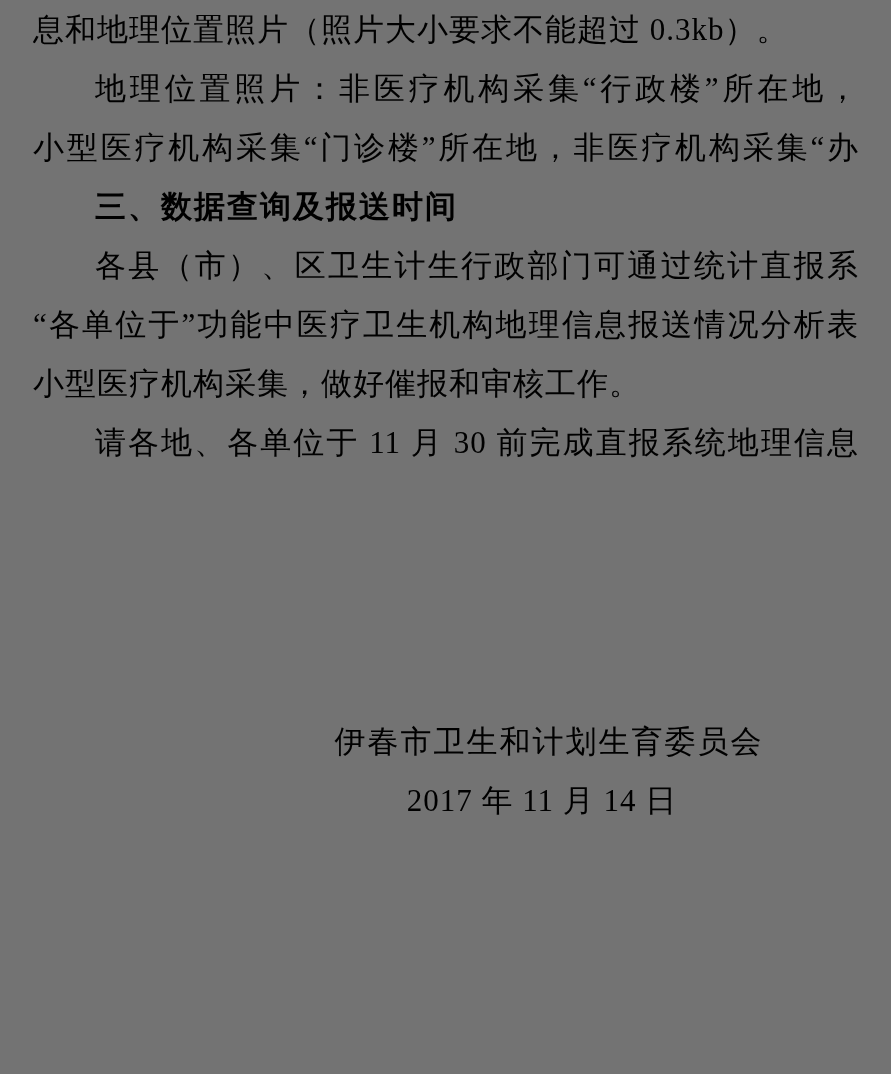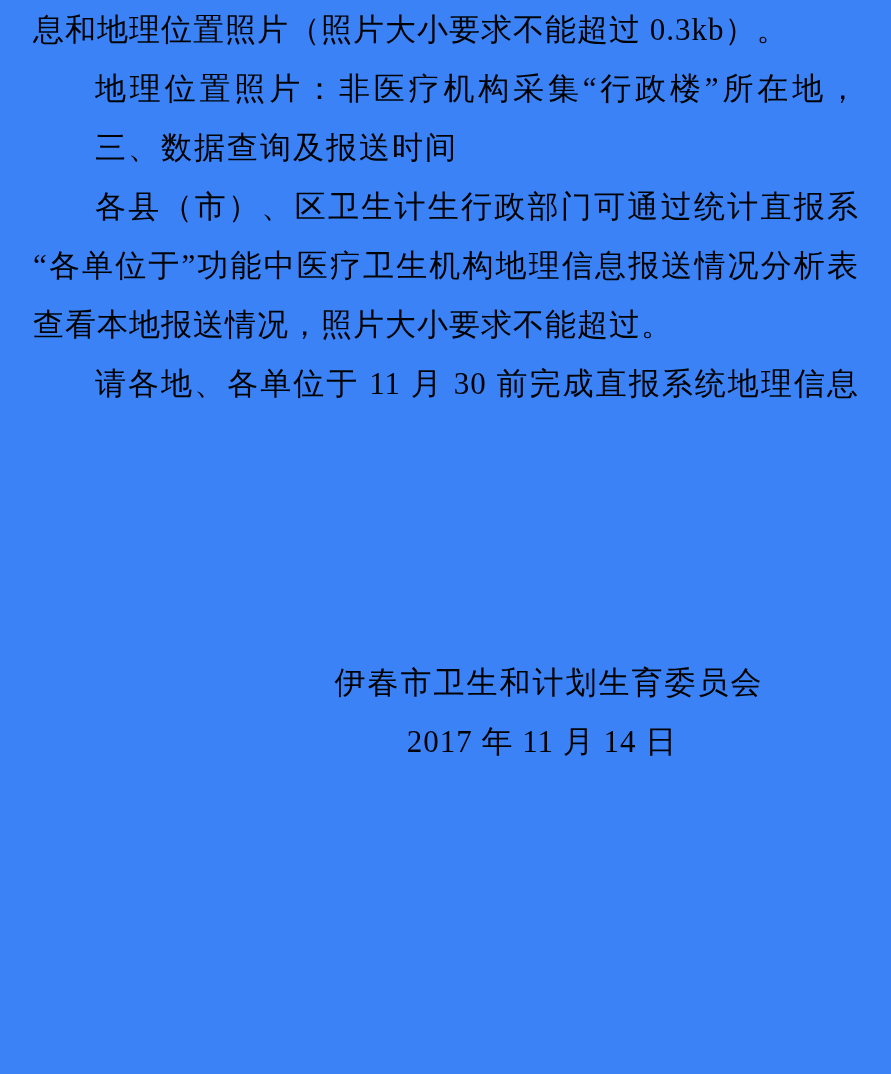--- a/index.html
+++ b/index.html
@@ -12,21 +12,21 @@
     width: 891px;
     height: 1074px;
     overflow: hidden;
     font-family: "Liberation Serif", serif;
     color: #000000;
   }
 
   .page {
     width: 891px;
     height: 1074px;
-    background: #3b82f6;
+    background: #737373;
     padding: 0 32px 0 33px;
   }
 
   .line {
     font-size: 31px;
     line-height: 59px;
     height: 59px;
     letter-spacing: 1px;
     white-space: nowrap;
     text-align: left;
@@ -40,21 +40,21 @@
     text-align-last: justify;
     text-justify: inter-character;
   }
 
   
   .line.indent {
     text-indent: 2em;
   }
 
   .line.heading {
-    font-weight: normal;
+    font-weight: bold;
     font-family: "Liberation Sans", sans-serif;
     letter-spacing: 2px;
   }
 
   .spacer {
     height: 240px;
   }
 
   .sig-line {
     font-size: 31px;
@@ -70,29 +70,30 @@
 </style>
 </head>
 <body>
 
 <div class="page">
 
   <div class="line">息和地理位置照片（照片大小要求不能超过 0.3kb）。</div>
 
   <div class="line indent justify">地理位置照片：非医疗机构采集“行政楼”所在地，</div>
 
+  <div class="line justify">小型医疗机构采集“门诊楼”所在地，非医疗机构采集“办</div>
 
 
   <div class="line indent heading">三、数据查询及报送时间</div>
 
   <div class="line indent justify">各县（市）、区卫生计生行政部门可通过统计直报系统</div>
 
   <div class="line justify">“各单位于”功能中医疗卫生机构地理信息报送情况分析表</div>
 
-  <div class="line">查看本地报送情况，照片大小要求不能超过。</div>
+  <div class="line">小型医疗机构采集，做好催报和审核工作。</div>
 
   <div class="line indent justify">请各地、各单位于 11 月 30 前完成直报系统地理信息采</div>
 
 
   <div class="spacer"></div>
 
   <div class="sig-line sig-name">伊春市卫生和计划生育委员会</div>
 
   <div class="sig-line sig-date">2017 年 11 月 14 日</div>
 

